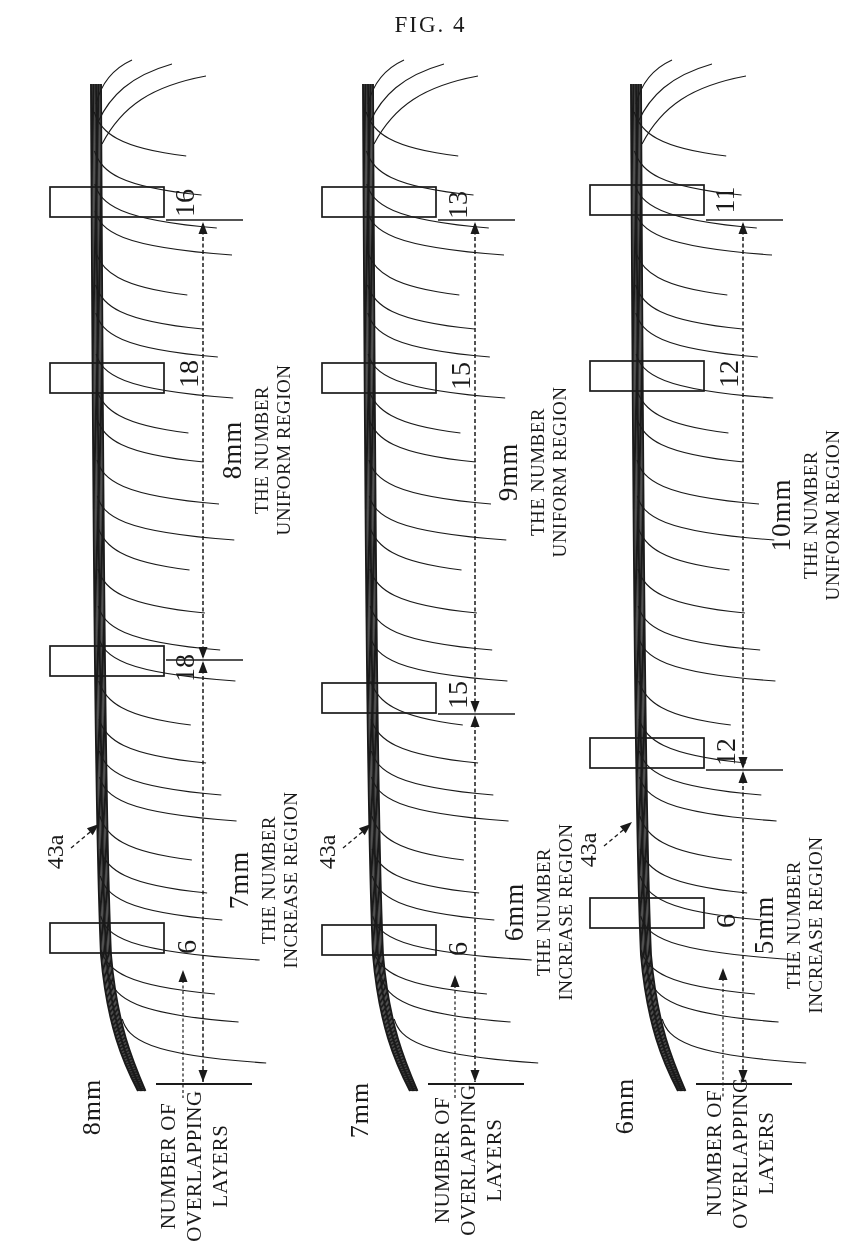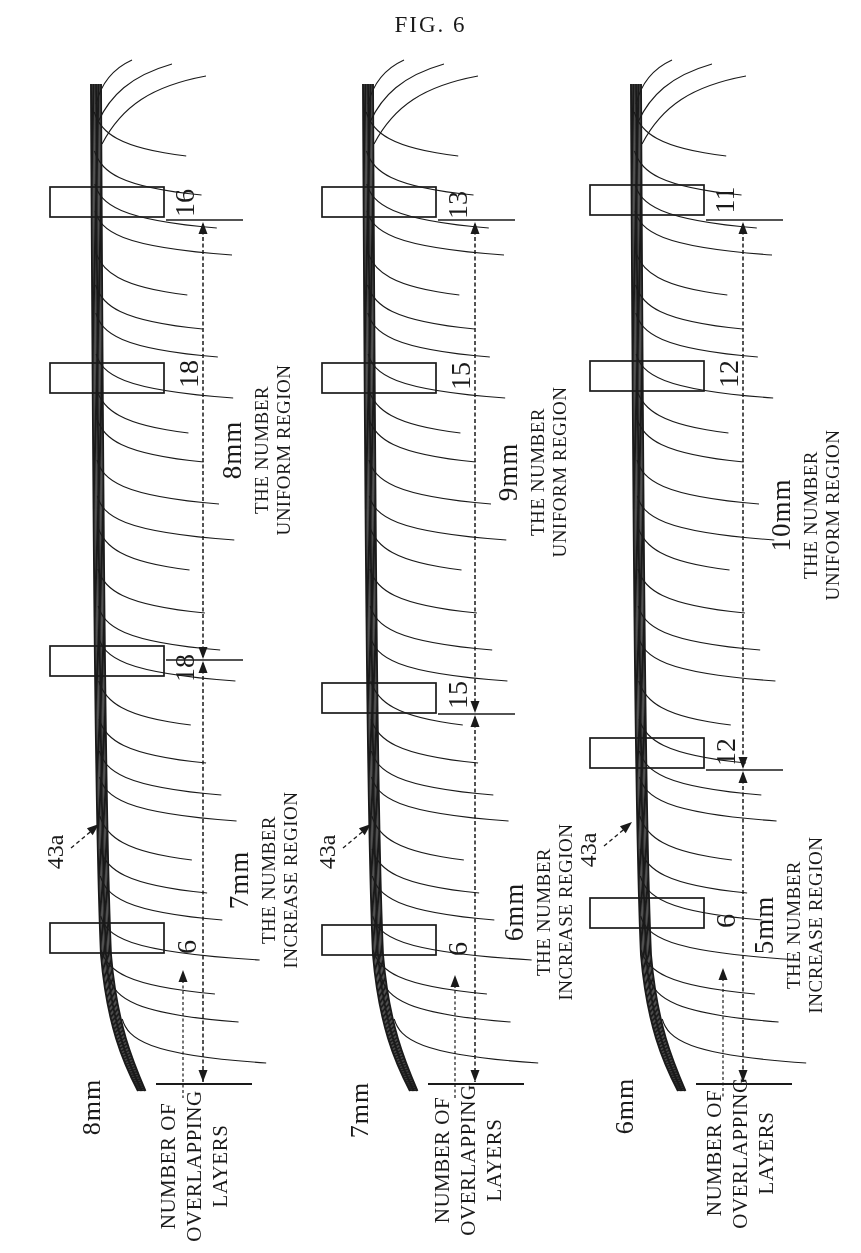--- a/index.html
+++ b/index.html
@@ -22,21 +22,21 @@
   .dsize{font-size:27px;margin-bottom:3px;letter-spacing:1px;}
   .dcap{font-size:19px;line-height:22px;letter-spacing:0.5px;}
   .ptr{font-size:24px;}
   .bot{font-size:26px;letter-spacing:1px;}
   .axis{text-align:center;}
   .aline{font-size:21px;line-height:26px;letter-spacing:0.5px;}
 </style>
 </head>
 <body>
 
-<div class="title">FIG. 6</div>
+<div class="title">FIG. 4</div>
 
 <div class="panel" id="p0" style="left: 38px;">
   <svg class="curves" width="272" height="1253">
       <path d="M 60 122 C 72 96, 92 76, 134 64" fill="none" stroke="#1a1a1a" stroke-width="1.1"></path>
       <path d="M 64 144 C 84 106, 114 86, 168 76" fill="none" stroke="#1a1a1a" stroke-width="1.1"></path>
       <path d="M 58 104 C 62 88, 72 70, 94 60" fill="none" stroke="#1a1a1a" stroke-width="1.1"></path>
       <path d="M 53 84 C 55 480, 57 820, 63 955 C 69 1025, 85 1062, 100 1091" fill="none" stroke="#1a1a1a" stroke-width="1.9"></path>
       <path d="M 54.25 84 C 56.25 480, 58.25 820, 64.25 955 C 70.25 1025, 86.25 1062, 100.9375 1091" fill="none" stroke="#1a1a1a" stroke-width="1.25"></path>
       <path d="M 55.5 84 C 57.5 480, 59.5 820, 65.5 955 C 71.5 1025, 87.5 1062, 101.875 1091" fill="none" stroke="#1a1a1a" stroke-width="1.25"></path>
       <path d="M 56.75 84 C 58.75 480, 60.75 820, 66.75 955 C 72.75 1025, 88.75 1062, 102.8125 1091" fill="none" stroke="#1a1a1a" stroke-width="1.25"></path>

